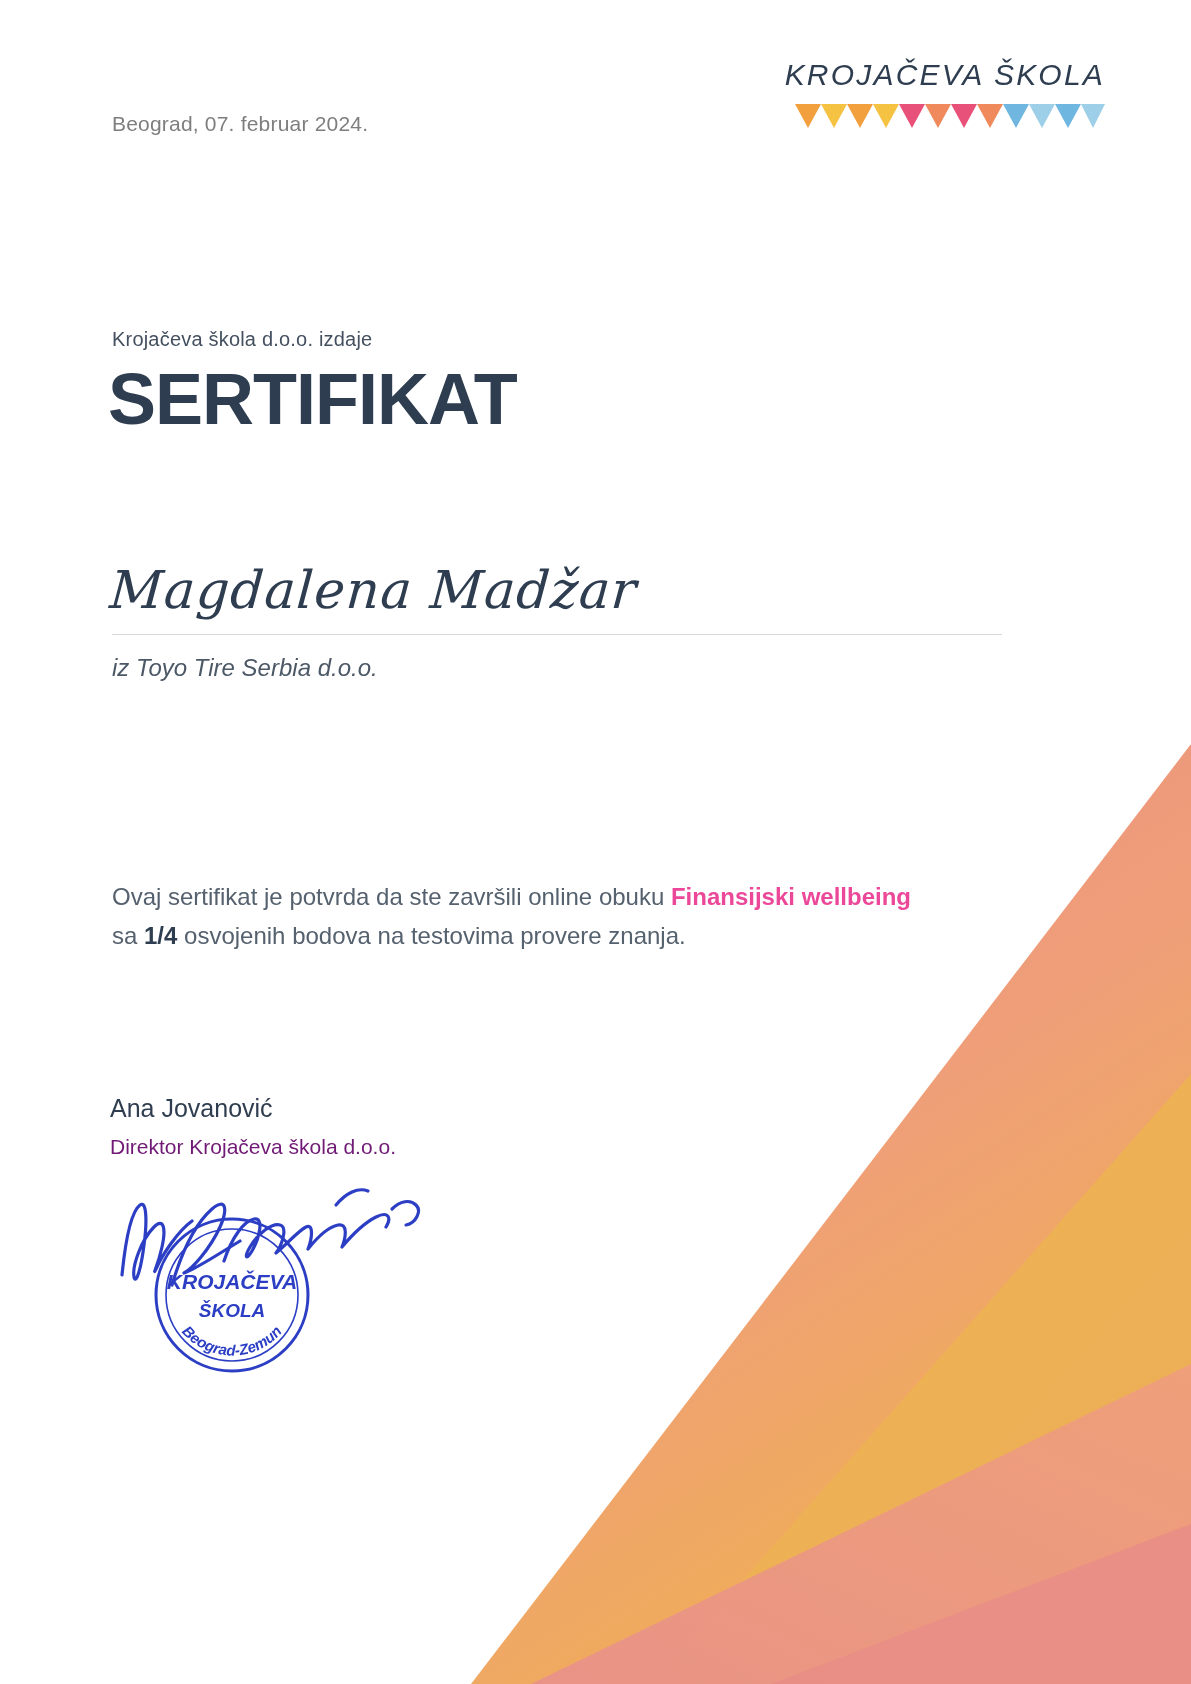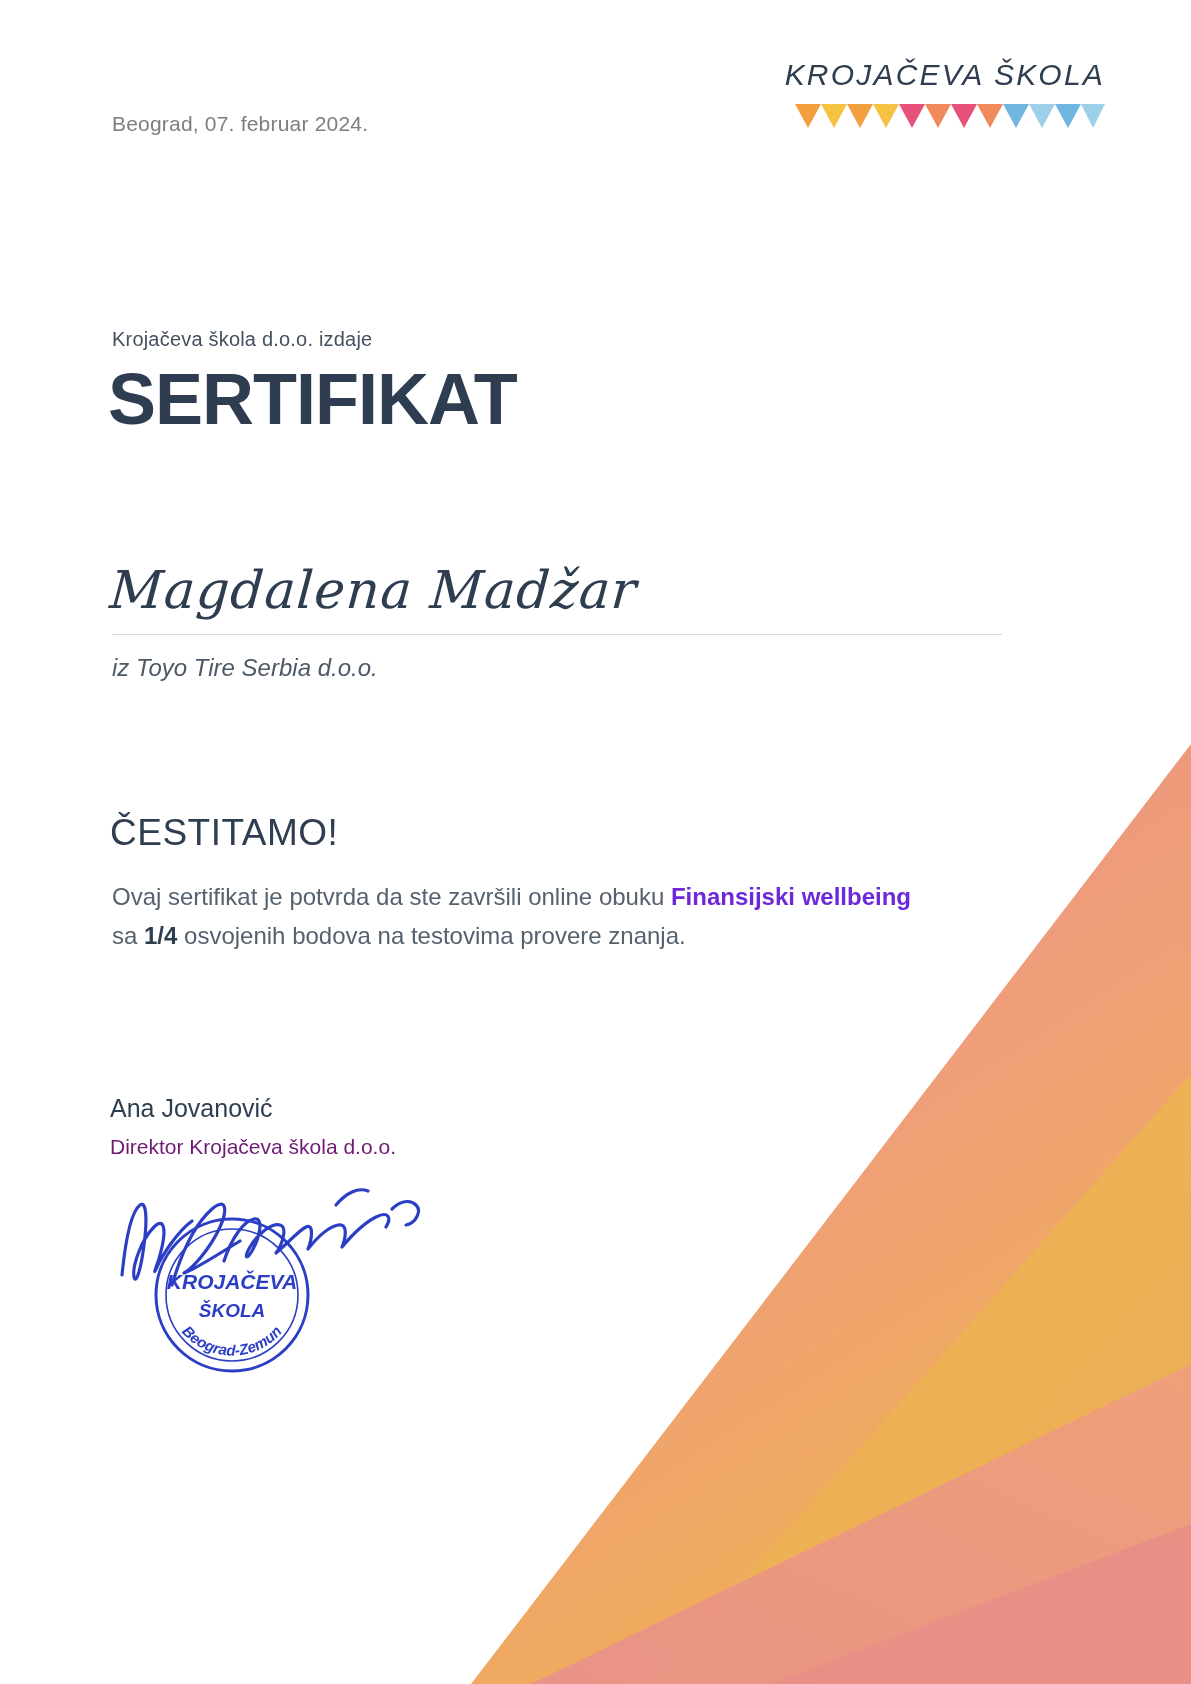--- a/index.html
+++ b/index.html
@@ -118,21 +118,21 @@
   .body-text {
     position: absolute;
     top: 878px;
     left: 112px;
     width: 830px;
     font-size: 24px;
     line-height: 1.62;
     color: #55616e;
   }
   .body-text b {
-    color: #6d28d9;
+    color: #ec4899;
     font-weight: bold;
   }
   .score {
     color: #2e3d4f;
     font-weight: bold;
     text-align: center;
   }
 
   
   .signer-name {
@@ -209,21 +209,20 @@
 
   <div class="date-line">Beograd, 07. februar 2024.</div>
 
   <div class="issuer">Krojačeva škola d.o.o. izdaje</div>
   <div class="title">SERTIFIKAT</div>
 
   <div class="recipient-name">Magdalena Madžar</div>
   <div class="name-rule"></div>
   <div class="recipient-company">iz Toyo Tire Serbia d.o.o.</div>
 
-  <div class="congrats">ČESTITAMO!</div>
   <div class="body-text">
     <span>Ovaj sertifikat je potvrda da ste završili online obuku </span><b>Finansijski wellbeing</b><span> sa </span><span class="score">1/4</span><span> osvojenih bodova na testovima provere znanja.</span>
   </div>
 
   <div class="signer-name">Ana Jovanović</div>
   <div class="signer-role">Direktor Krojačeva škola d.o.o.</div>
 
   <div class="signature-area">
     <svg width="340" height="220" viewBox="0 0 340 220" xmlns="http://www.w3.org/2000/svg">
 

